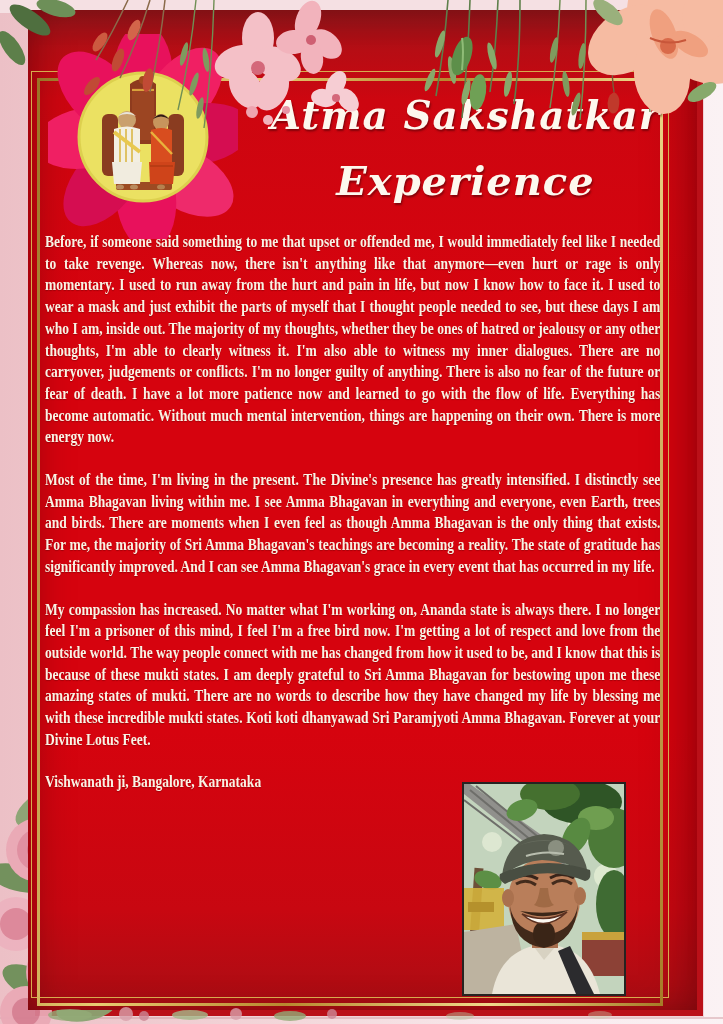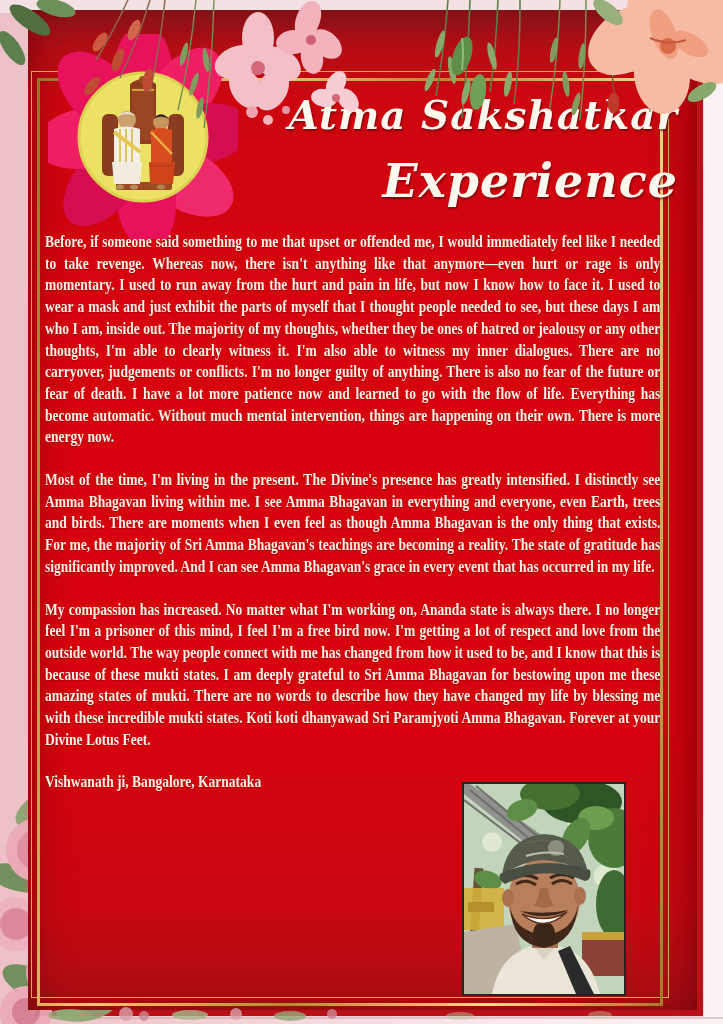--- a/index.html
+++ b/index.html
@@ -30,26 +30,26 @@
   }
   .gold-frame-inner {
     position:absolute; left:9px; top:68px; right:34px; bottom:4px;
     border:3px solid #c9973a;
     border-image:linear-gradient(100deg,#9a7426,#e9cb72 28%,#b8882f 52%,#f0d98b 78%,#a77c28) 1;
   }
 
   .emblem { position:absolute; left:20px; top:24px; width:190px; height:205px; }
 
   .title-block {
-    position:absolute; left:225px; top:82px; width:425px; text-align:right;
+    position:absolute; left:225px; top:82px; width:425px; text-align:center;
     color:#fdf8ee; font-family:"DejaVu Serif", serif; font-style:italic; font-weight:bold;
     text-shadow:1px 2px 2px rgba(70,0,6,.55); letter-spacing:1px;
   }
   .title-line1 { font-size:39px; line-height:46px; }
-  .title-line2 { font-size:46px; line-height:46px; margin-top:20px; }
+  .title-line2 { font-size:40px; line-height:46px; margin-top:20px; }
 
   .testimonial {
     position:absolute; left:17px; top:221px; width:773px;
     transform:scaleX(0.796); transform-origin:0 0;
     color:#f9f3e5; font-family:"Liberation Serif", serif; font-weight:bold;
     font-size:17px; line-height:21.7px; text-align:justify;
     text-shadow:0 1px 1px rgba(90,0,6,.4);
   }
   .testimonial p { margin:0 0 21px 0; }
   .attribution { margin-top:4px; text-align:left; }

